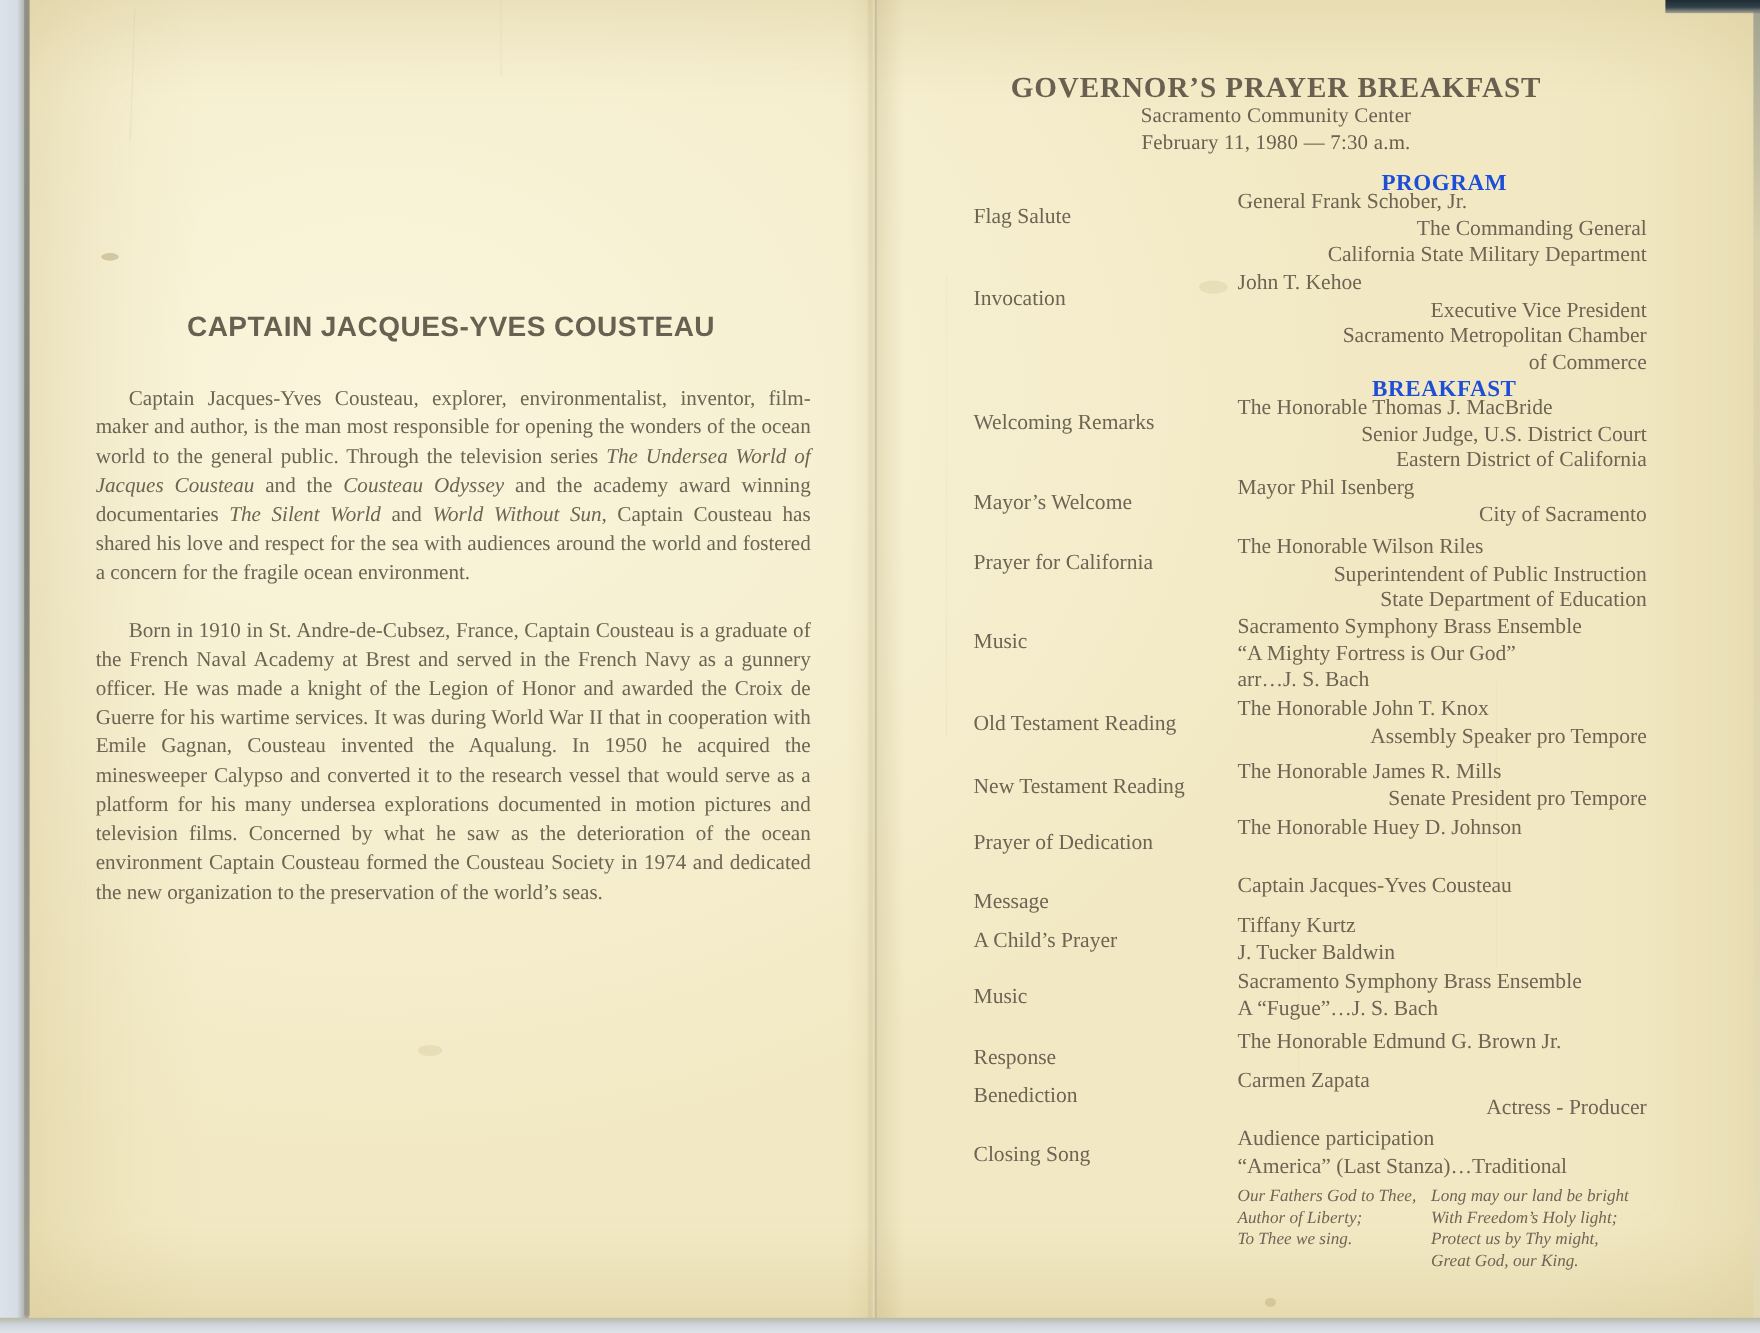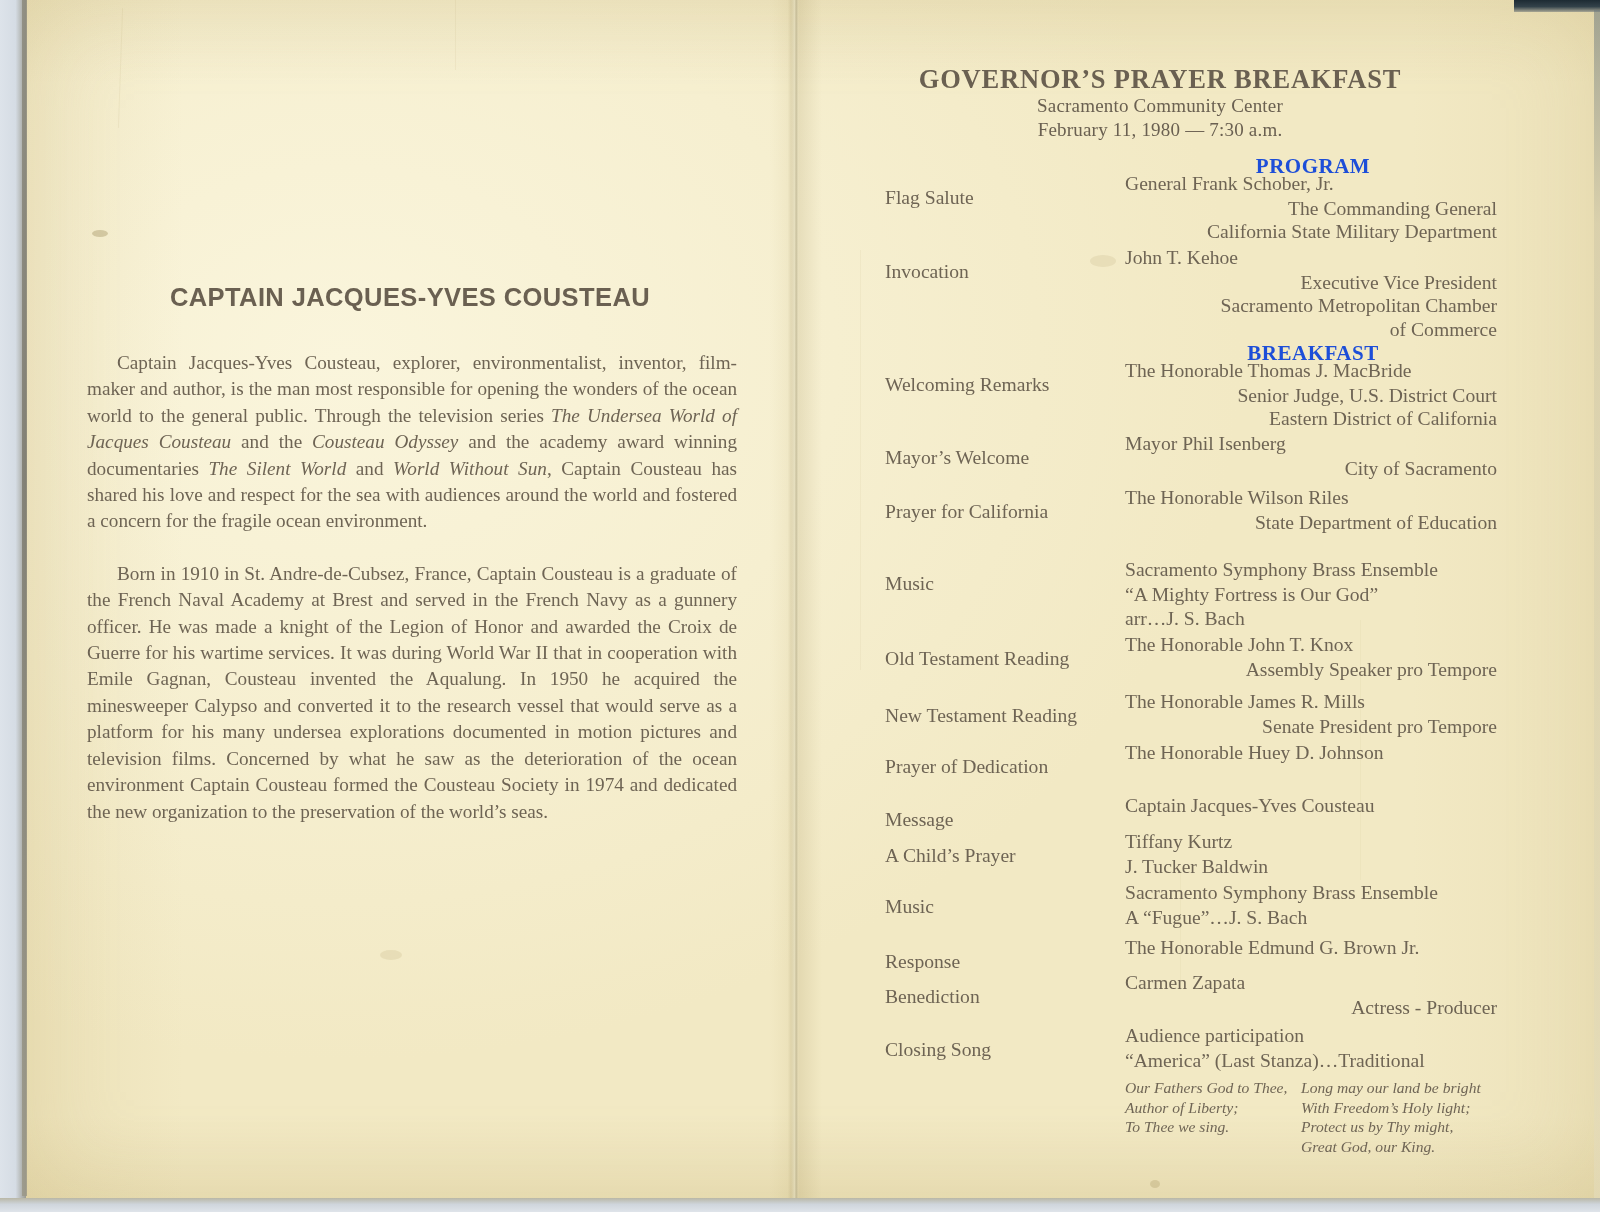--- a/index.html
+++ b/index.html
@@ -313,20 +313,21 @@
           <div class="label">Mayor’s Welcome</div>
           <div class="detail">
             <span class="pl">Mayor Phil Isenberg</span>
             <span class="it">City of Sacramento</span>
           </div>
         </div>
         <div class="row" style="top: 486px;">
           <div class="label">Prayer for California</div>
           <div class="detail">
             <span class="pl">The Honorable Wilson Riles</span>
+            <span class="it">Superintendent of Public Instruction</span>
             <span class="it">State Department of Education</span>
           </div>
         </div>
         <div class="row" style="top: 558px;">
           <div class="label">Music</div>
           <div class="detail">
             <span class="pl">Sacramento Symphony Brass Ensemble</span>
             <span class="pl">“A Mighty Fortress is Our God”</span>
             <span class="pl">arr…J. S. Bach</span>
           </div>

